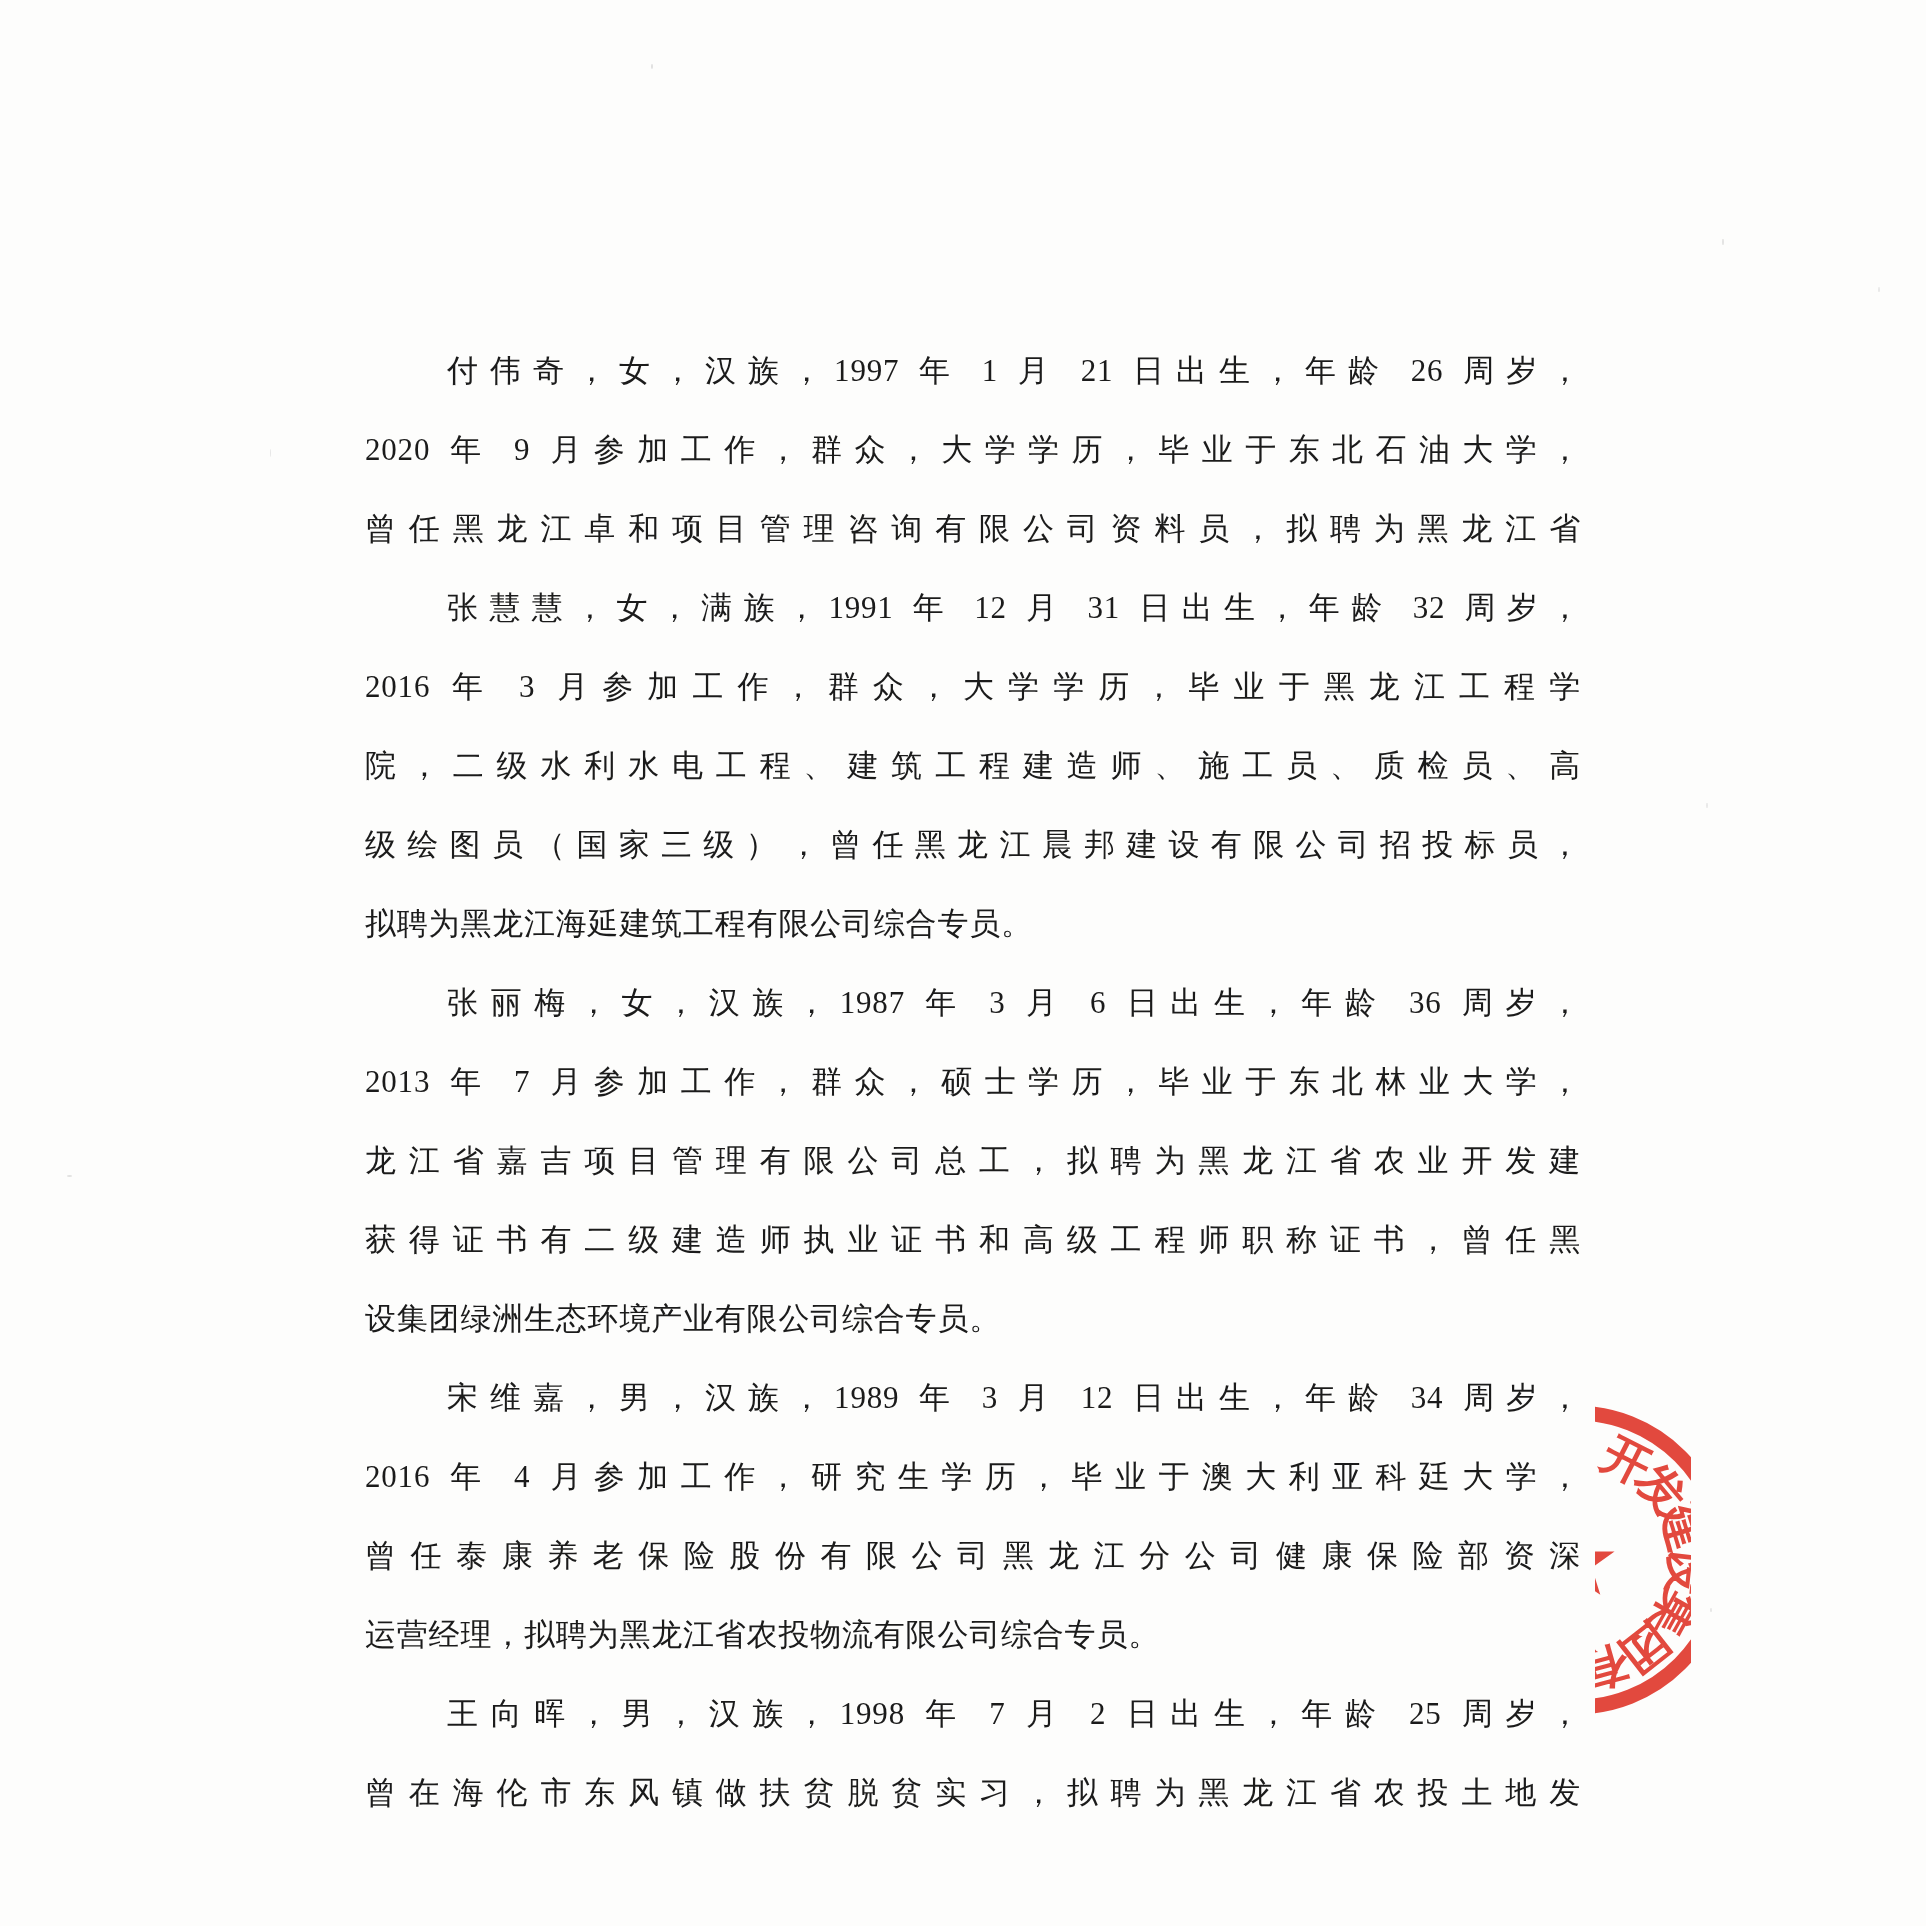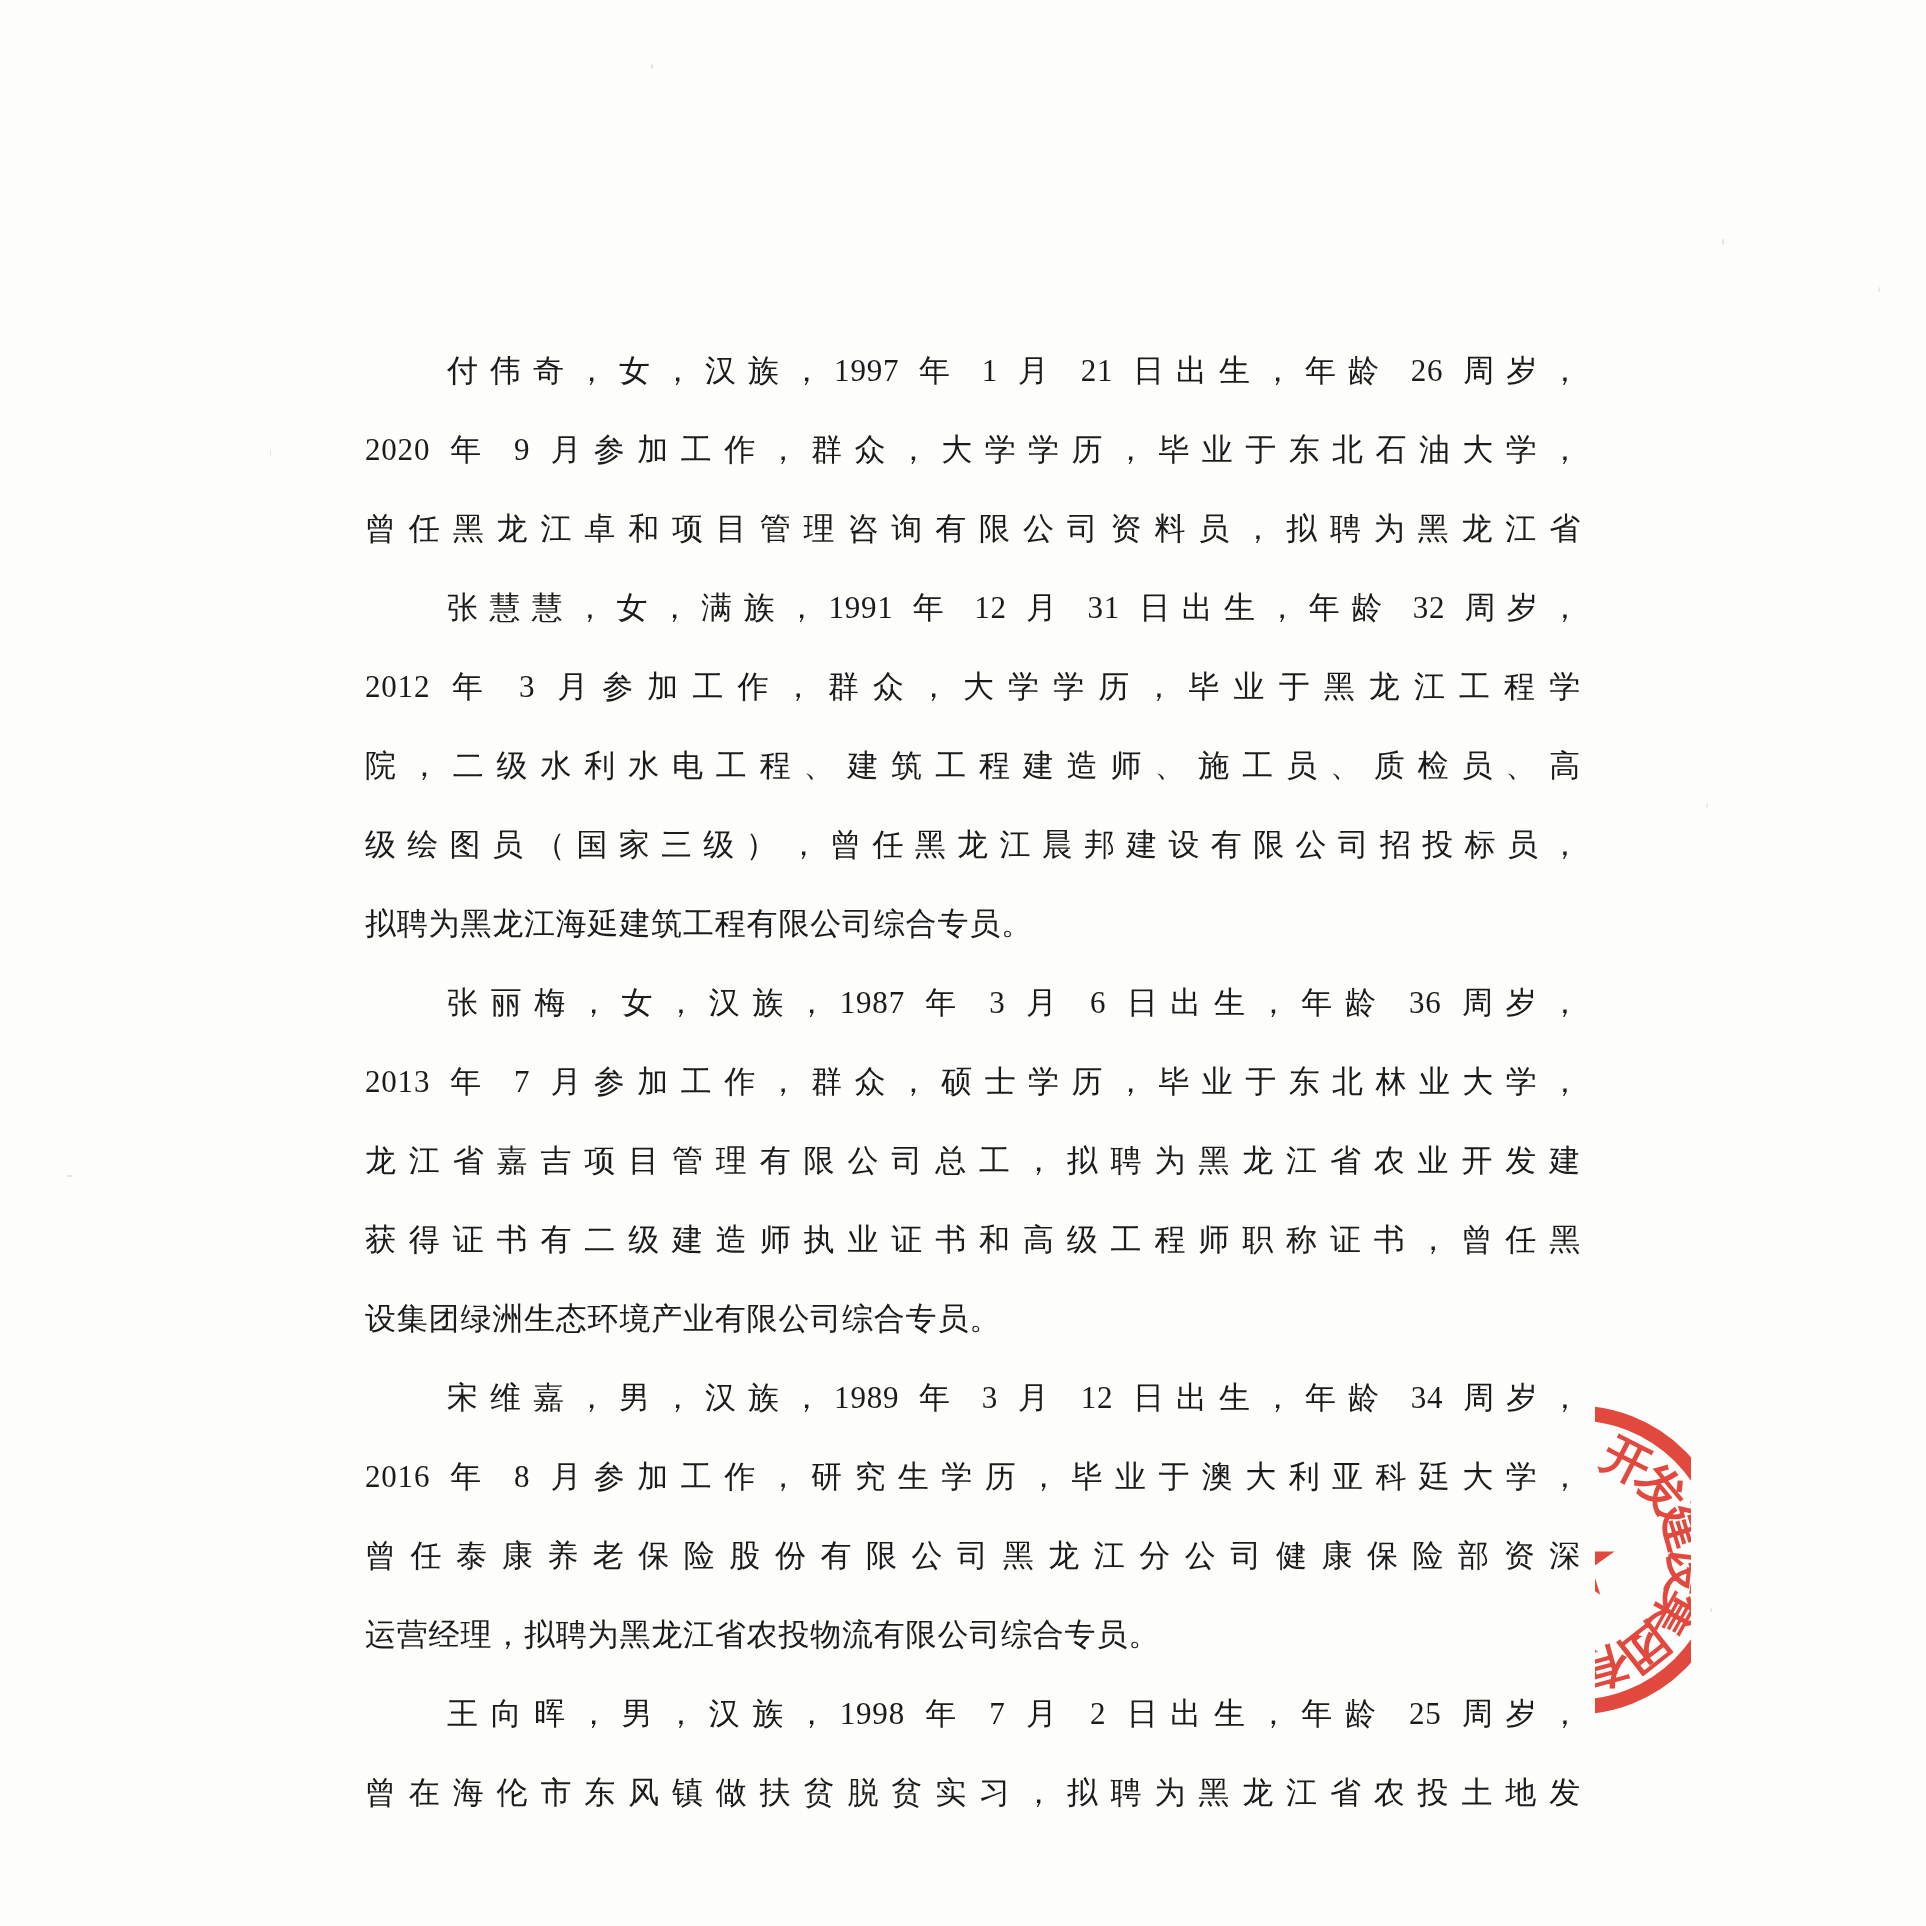--- a/index.html
+++ b/index.html
@@ -60,31 +60,31 @@
 </head>
 <body>
 
 <div class="page">
 
   <div class="text-block">
     <div class="line indent">付伟奇，女，汉族，1997 年 1 月 21 日出生，年龄 26 周岁，</div>
     <div class="line">2020 年 9 月参加工作，群众，大学学历，毕业于东北石油大学，</div>
     <div class="line">曾任黑龙江卓和项目管理咨询有限公司资料员，拟聘为黑龙江省</div>
     <div class="line indent">张慧慧，女，满族，1991 年 12 月 31 日出生，年龄 32 周岁，</div>
-    <div class="line">2012 年 3 月参加工作，群众，大学学历，毕业于黑龙江工程学</div>
+    <div class="line">2016 年 3 月参加工作，群众，大学学历，毕业于黑龙江工程学</div>
     <div class="line">院，二级水利水电工程、建筑工程建造师、施工员、质检员、高</div>
     <div class="line">级绘图员（国家三级），曾任黑龙江晨邦建设有限公司招投标员，</div>
     <div class="line p-end">拟聘为黑龙江海延建筑工程有限公司综合专员。</div>
     <div class="line indent">张丽梅，女，汉族，1987 年 3 月 6 日出生，年龄 36 周岁，</div>
     <div class="line">2013 年 7 月参加工作，群众，硕士学历，毕业于东北林业大学，</div>
     <div class="line">龙江省嘉吉项目管理有限公司总工，拟聘为黑龙江省农业开发建</div>
     <div class="line">获得证书有二级建造师执业证书和高级工程师职称证书，曾任黑</div>
     <div class="line p-end">设集团绿洲生态环境产业有限公司综合专员。</div>
     <div class="line indent">宋维嘉，男，汉族，1989 年 3 月 12 日出生，年龄 34 周岁，</div>
-    <div class="line">2016 年 8 月参加工作，研究生学历，毕业于澳大利亚科廷大学，</div>
+    <div class="line">2016 年 4 月参加工作，研究生学历，毕业于澳大利亚科廷大学，</div>
     <div class="line">曾任泰康养老保险股份有限公司黑龙江分公司健康保险部资深</div>
     <div class="line p-end">运营经理，拟聘为黑龙江省农投物流有限公司综合专员。</div>
     <div class="line indent">王向晖，男，汉族，1998 年 7 月 2 日出生，年龄 25 周岁，</div>
     <div class="line">曾在海伦市东风镇做扶贫脱贫实习，拟聘为黑龙江省农投土地发</div>
 
   </div>
 
   <div class="seal-clip">
     <svg viewBox="0 0 840 840" xmlns="http://www.w3.org/2000/svg">
       <g fill="#e13c30" opacity="0.93">

